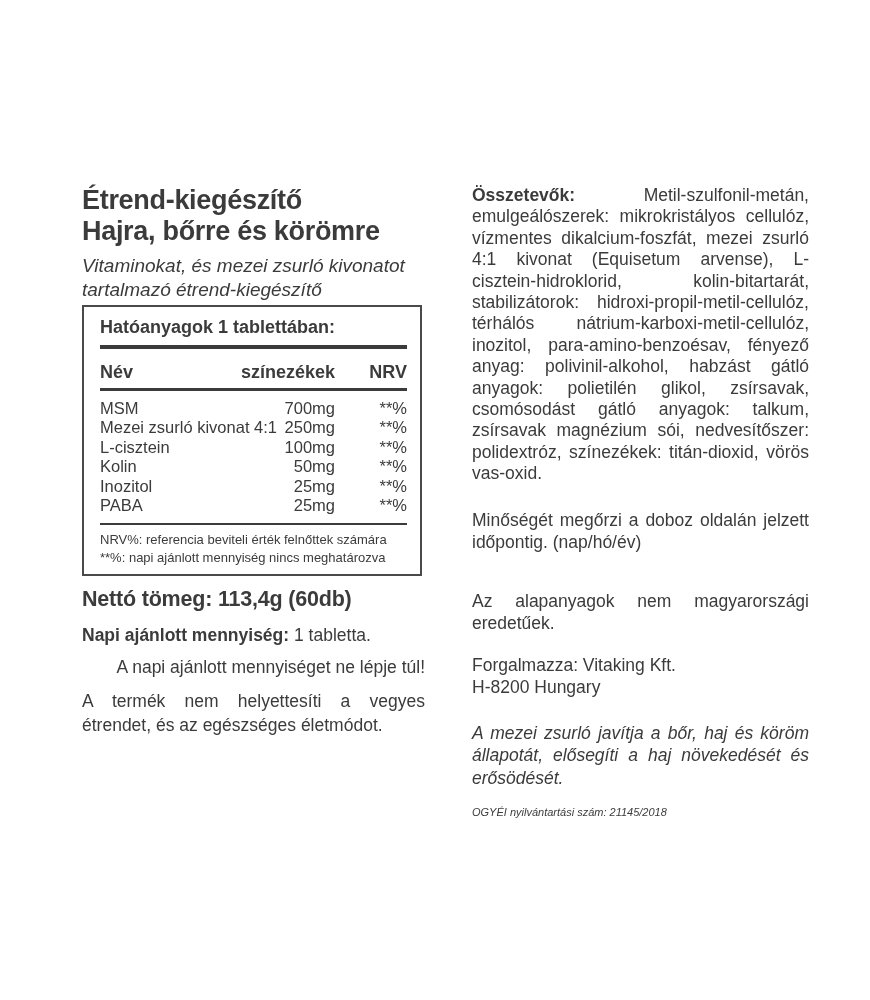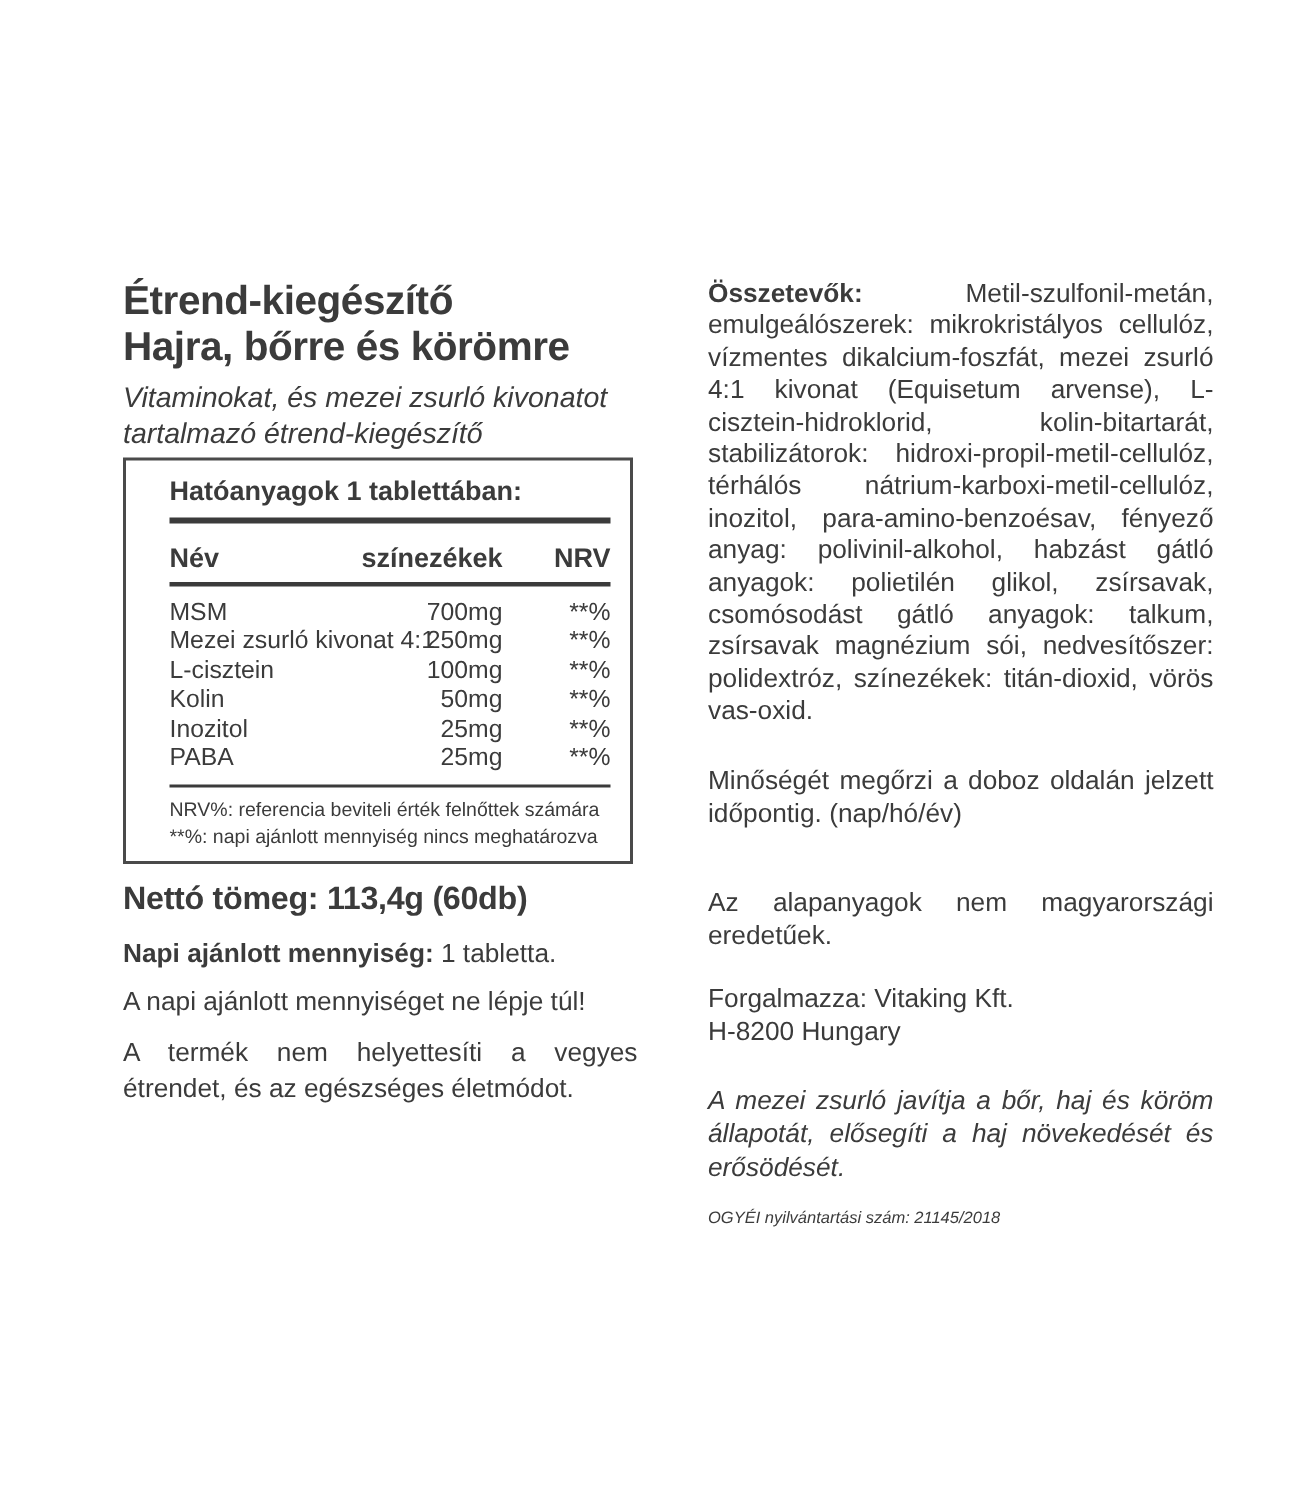--- a/index.html
+++ b/index.html
@@ -13,39 +13,39 @@
   }
   .col-left  { position: absolute; left: 82px;  top: 185px; width: 343px; }
   .col-right { position: absolute; left: 472px; top: 185px; width: 337px; }
 
   .title { font-size: 27px; font-weight: bold; line-height: 31px; letter-spacing: -0.3px; }
   .subtitle { font-style: italic; font-size: 19px; line-height: 24px; margin-top: 7px; }
 
   .facts-box {
     margin-top: 3px;
     border: 2px solid #4a4a4a;
-    padding: 8px 13px 8px 29px;
+    padding: 8px 13px 8px 16px;
     width: 340px;
   }
   .facts-caption { font-size: 18px; font-weight: bold; line-height: 24px; }
   .rule-thick { height: 4px; background: #3b3b3b; margin-top: 6px; }
   .facts-header { position: relative; margin-top: 13px; font-weight: bold; font-size: 18px; line-height: 21px; }
   .rule-mid { height: 2.5px; background: #3b3b3b; margin-top: 5px; }
   .facts-rows { margin-top: 8px; }
   .facts-row { position: relative; font-size: 16.5px; line-height: 19.6px; white-space: nowrap; }
   .cell-amount { position: absolute; right: 72px; top: 0; }
   .cell-nrv    { position: absolute; right: 0;    top: 0; }
   .rule-thin { height: 2px; background: #3b3b3b; margin-top: 7px; }
   .facts-notes { margin-top: 6px; font-size: 13px; line-height: 17.5px; }
 
   .net-weight { margin-top: 11px; font-size: 21.5px; font-weight: bold; line-height: 25px; letter-spacing: -0.2px; }
   .para { margin-top: 12px; font-size: 17.5px; line-height: 22px; }
   .bold-lead { font-weight: bold; }
   .just { text-align: justify; }
-  .para-3 { margin-top: 10px; }
+  .para-3 { margin-top: 10px; text-align: right; }
   .para-4 { margin-top: 12px; line-height: 23.5px; }
   .para-5 { margin-top: 9px;  line-height: 23.5px; }
 
   .ingredients { font-size: 17.5px; line-height: 21.4px; text-align: justify; }
   .shelf   { margin-top: 24px; font-size: 17.5px; line-height: 22.5px; text-align: justify; }
   .origin  { margin-top: 36px; font-size: 17.5px; line-height: 22.5px; text-align: justify; }
   .distrib { margin-top: 19px; font-size: 17.5px; line-height: 22.5px; }
   .claim   { margin-top: 23px; font-size: 17.5px; line-height: 22.5px; font-style: italic; text-align: justify; }
   .reg     { margin-top: 12px; font-size: 11px; line-height: 22.5px; font-style: italic; }
 </style>

